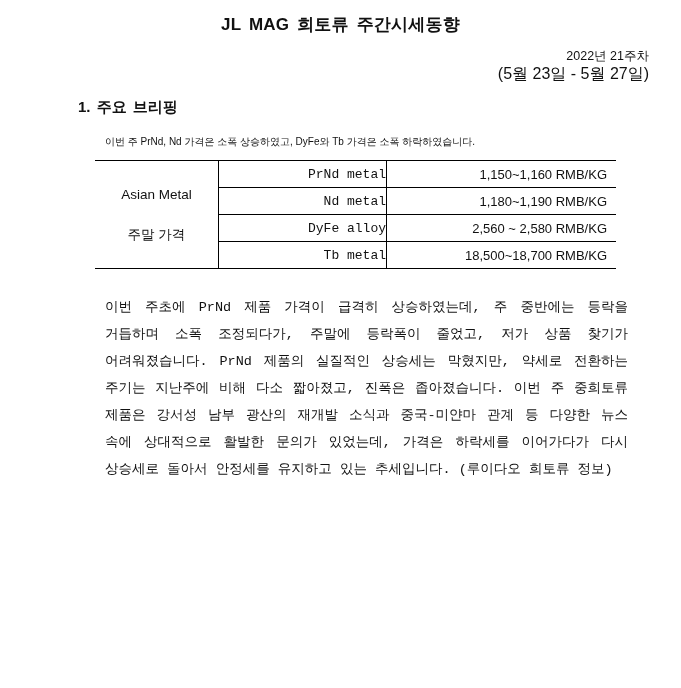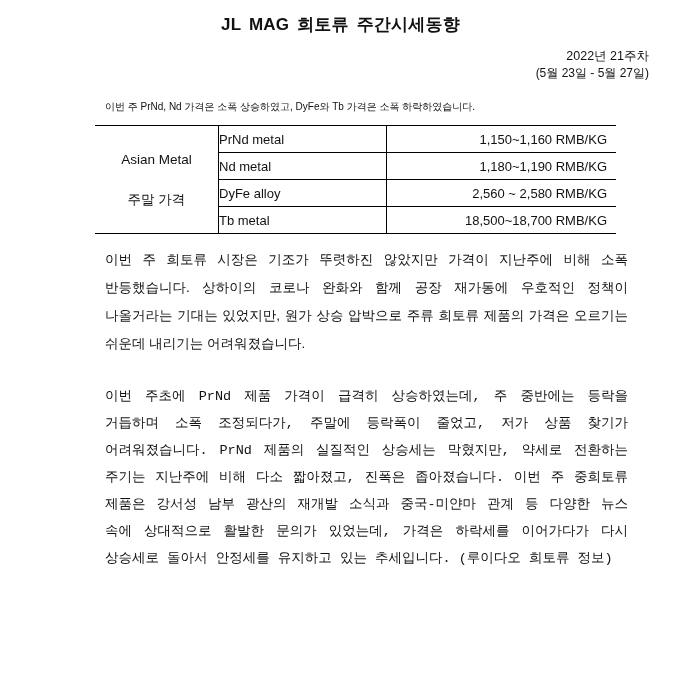--- a/index.html
+++ b/index.html
@@ -21,21 +21,21 @@
     letter-spacing: 0.2px;
   }
 
   .date-block {
     margin-top: 12px;
     padding-right: 32px;
     text-align: right;
     line-height: 17px;
   }
   .date-week  { font-size: 12.5px; }
-  .date-range { font-size: 12px; }
+  .date-range { font-size: 16px; }
 
   .section-heading {
     margin: 16px 0 0 78px;
     font-size: 15px;
     font-weight: 700;
     word-spacing: 2px;
   }
   .section-heading.analysis { margin-top: 30px; }
 
   .body-text {
@@ -58,22 +58,23 @@
     width: 123px;
     text-align: center;
     border-top: 1.5px solid #000;
     border-bottom: 1.5px solid #000;
     border-right: 1px solid #000;
     border-left: none;
   }
   .src-line { line-height: 40px; font-size: 13.5px; }
   td.prod-cell {
     width: 167px;
-    text-align: left;
+    text-align: right;
     border: 1px solid #000;
+    font-family: Liberation Mono, monospace;
   }
   td.price-cell {
     width: 220px;
     text-align: right;
     padding-right: 9px;
     border: 1px solid #000;
     border-right: none;
   }
   tr:first-child td.prod-cell, tr:first-child td.price-cell { border-top: 1.5px solid #000; }
   tr:last-child  td.prod-cell, tr:last-child  td.price-cell { border-bottom: 1.5px solid #000; }
@@ -99,20 +100,21 @@
 
 <div class="page">
 
   <div class="doc-title">JL MAG 희토류 주간시세동향</div>
 
   <div class="date-block">
     <div class="date-week">2022년 21주차</div>
     <div class="date-range">(5월 23일 - 5월 27일)</div>
   </div>
 
+  <div class="section-heading">1. 주요 브리핑</div>
 
   <div class="body-text">이번 주 PrNd, Nd 가격은 소폭 상승하였고, DyFe와 Tb 가격은 소폭 하락하였습니다.</div>
 
   <table class="price-table">
     <tbody>
       <tr>
         <td class="src-cell" rowspan="4">
           <div class="src-line">Asian Metal</div>
           <div class="src-line">주말 가격</div>
         </td>
@@ -128,17 +130,16 @@
         <td class="price-cell">2,560 ~ 2,580 RMB/KG</td>
       </tr>
       <tr>
         <td class="prod-cell">Tb metal</td>
         <td class="price-cell">18,500~18,700 RMB/KG</td>
       </tr>
     </tbody>
   </table>
 
 
-  <div class="analysis-p1">이번 주 희토류 시장은 기조가 뚜렷하진 않았지만 가격이 지난주에 비해 소폭 반등했습니다. 상하이의 코로나 완화와 함께 공장 재가동에 우호적인 정책이 나올거라는 기대는 있었지만, 원가 상승 압박으로 주류 희토류 제품의 가격은 오르기는 쉬운데 내리기는 어려워졌습니다.</div>
 
   <div class="analysis-p2">이번 주초에 PrNd 제품 가격이 급격히 상승하였는데, 주 중반에는 등락을 거듭하며 소폭 조정되다가, 주말에 등락폭이 줄었고, 저가 상품 찾기가 어려워졌습니다. PrNd 제품의 실질적인 상승세는 막혔지만, 약세로 전환하는 주기는 지난주에 비해 다소 짧아졌고, 진폭은 좁아졌습니다. 이번 주 중희토류 제품은 강서성 남부 광산의 재개발 소식과 중국-미얀마 관계 등 다양한 뉴스 속에 상대적으로 활발한 문의가 있었는데, 가격은 하락세를 이어가다가 다시 상승세로 돌아서 안정세를 유지하고 있는 추세입니다. (루이다오 희토류 정보)</div>
 
 </div>
 
 </body></html>

